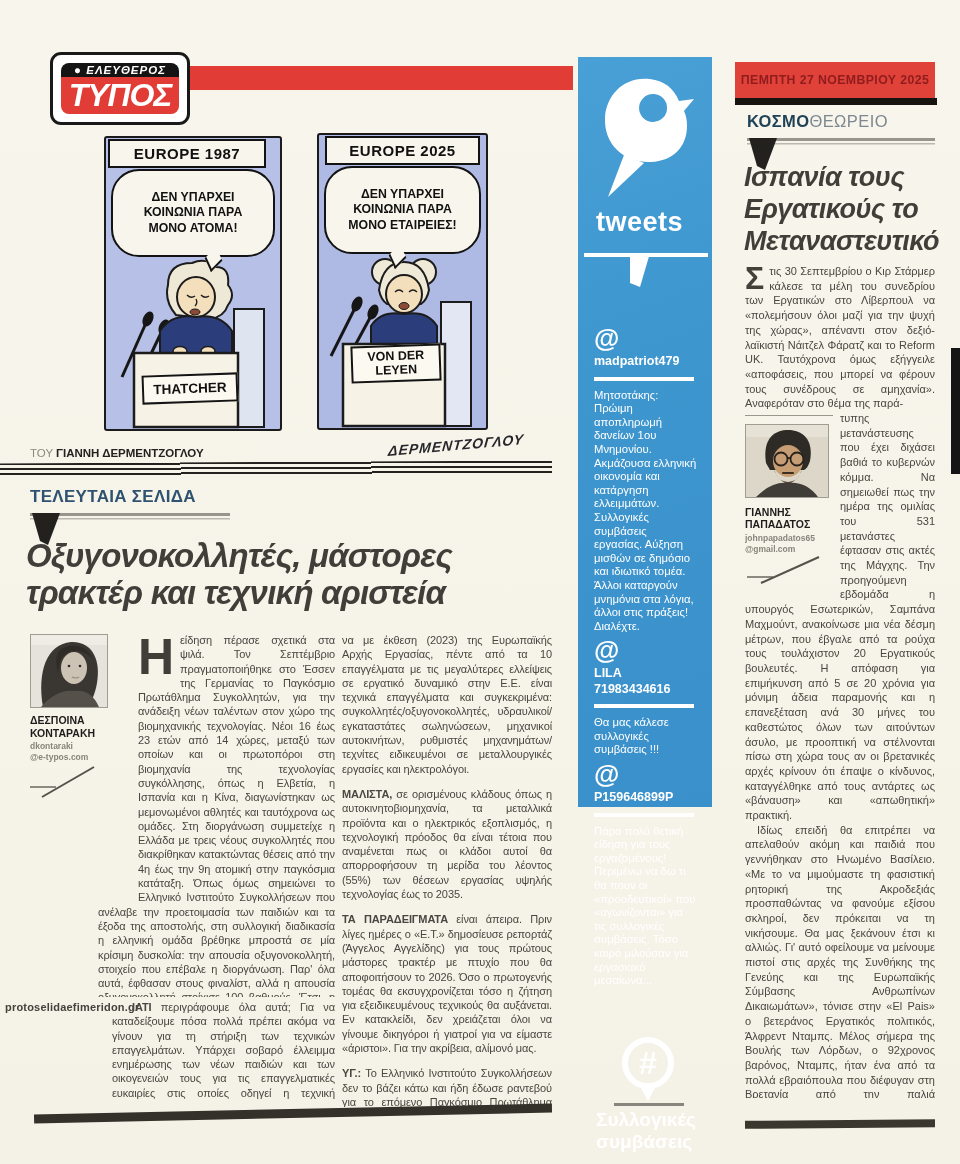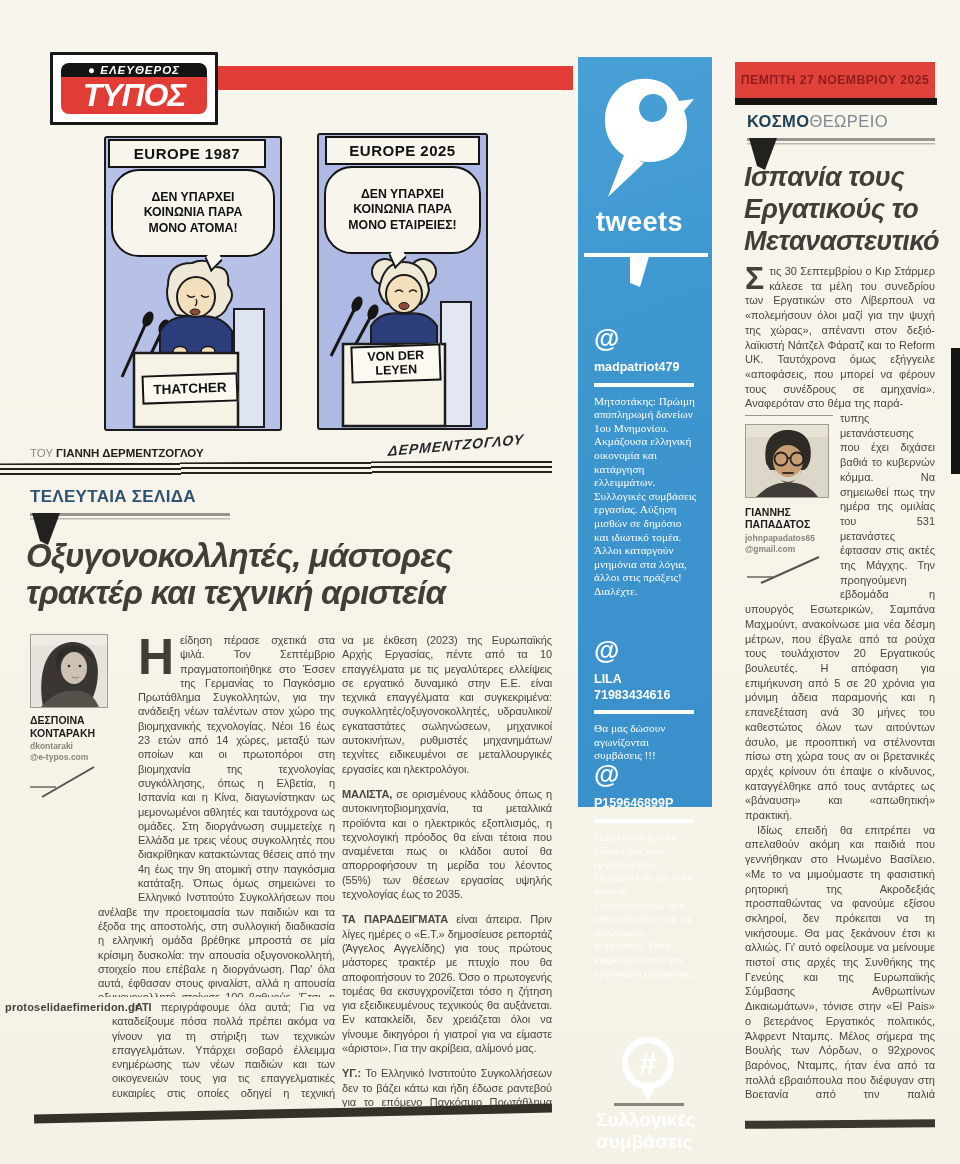--- a/index.html
+++ b/index.html
@@ -1,21 +1,21 @@
 <!DOCTYPE html>
 <html><head>
 <meta charset="utf-8">
 <style>
   html,body{margin:0;padding:0;background:#e8e5dc;}
   .page{position:relative;width:960px;height:1164px;background:linear-gradient(180deg,#f8f5ec 0%,#f6f3e9 60%,#f4f1e6 100%);
         overflow:hidden;font-family:"Liberation Sans","DejaVu Sans",sans-serif;color:#3d3b36;}
   .abs{position:absolute;}
   
   .red-band{left:60px;top:66px;width:513px;height:24px;background:#e13c35;}
-  .logo{left:50px;top:52px;width:168px;height:73px;background:#fff;border:3px solid #191919;border-radius:1px;padding:8px;box-sizing:border-box;}
+  .logo{left:50px;top:52px;width:140px;height:73px;background:#fff;border:3px solid #191919;border-radius:11px;padding:8px;box-sizing:border-box;}
   .logo-in{height:100%;border-radius:8px;overflow:hidden;display:flex;flex-direction:column;}
   .logo-top{background:#141414;color:#fff;height:21px;display:flex;align-items:center;justify-content:center;
             font-size:11.5px;font-weight:bold;font-style:italic;letter-spacing:1px;}
   .logo-main{flex:1;background:#e13c35;color:#fff;display:flex;align-items:center;justify-content:center;
              font-size:32px;font-weight:bold;font-style:italic;letter-spacing:-1px;}
   
   .panel{border:2.5px solid #1b1b1b;background:#b7c0e6;border-radius:3px;}
   #panel1{left:104px;top:136px;width:174px;height:291px;}
   #panel2{left:317px;top:133px;width:167px;height:293px;background:#aeb9e4;}
   .ptitle{position:absolute;top:1px;height:25px;background:#f8f5ec;border:2px solid #131313;display:flex;align-items:center;
@@ -53,23 +53,23 @@
   .colA2{left:112px;top:1000px;width:223px;height:100px;overflow:hidden;text-indent:20px;}
   .colB{left:342px;top:633px;width:210px;height:474px;overflow:hidden;}
   .colB p{margin:0 0 11px 0;}
   .lead{font-weight:bold;}
   .bar-left{left:34px;top:1109px;width:518px;height:9px;background:#33312a;transform:rotate(-1.2deg);}
   
   .tweets{left:578px;top:57px;width:134px;height:750px;background:linear-gradient(160deg,#48a0d6 0%,#3e96cf 40%,#3a90ca 100%);}
   .tw-label{left:18px;top:150px;font-size:27px;font-weight:bold;color:#fff;letter-spacing:.5px;}
   .tw{position:absolute;left:16px;width:104px;color:#fff;}
   .tw-at{font-size:26px;font-weight:bold;line-height:1;}
-  .tw-handle{font-size:12.5px;font-weight:bold;margin-top:9px;white-space:pre-line;line-height:1.25;}
+  .tw-handle{font-size:12.5px;font-weight:bold;margin-top:3px;white-space:pre-line;line-height:1.25;}
   .tw-rule{width:100px;height:4px;background:#fff;margin:7px 0 8px;}
-  .tw-text{font-size:11.3px;line-height:13.6px;font-family:Liberation Serif, serif;}
+  .tw-text{font-size:11.3px;line-height:13.6px;}
   .tag-label{left:18px;top:1052px;font-size:19px;font-weight:bold;color:#fff;line-height:1.18;white-space:pre-line;}
   
   .datebar{left:735px;top:62px;width:200px;height:36px;background:#e04139;display:flex;align-items:center;justify-content:center;
            color:#8f1d1d;font-weight:bold;font-size:12.3px;letter-spacing:.4px;text-align:right;}
   .datestrip{left:735px;top:98px;width:202px;height:7px;background:#17140f;}
   .sec2{left:747px;top:112px;font-size:16.5px;letter-spacing:.4px;}
   .sec2 .b1{font-weight:bold;color:#1f4257;}
   .sec2 .b2{color:#7c8890;}
   .ktitle{left:744px;top:162px;font-size:27px;font-weight:bold;font-style:italic;line-height:1.18;color:#403e39;letter-spacing:-.5px;white-space:pre-line;}
   .ktbody{left:745px;top:264px;width:190px;height:834px;overflow:hidden;font-size:11px;line-height:14.7px;text-align:justify;color:#4a4641;}
@@ -213,21 +213,21 @@
       <div class="tw-at">@</div>
       <div class="tw-handle">madpatriot479</div>
       <div class="tw-rule"></div>
       <div class="tw-text">Μητσοτάκης: Πρώιμη αποπληρωμή δανείων 1ου Μνημονίου. Ακμάζουσα ελληνική οικονομία και κατάργηση ελλειμμάτων. Συλλογικές συμβάσεις εργασίας. Αύξηση μισθών σε δημόσιο και ιδιωτικό τομέα. Άλλοι καταργούν μνημόνια στα λόγια, άλλοι στις πράξεις! Διαλέχτε.</div>
     </div>
     <div class="tw" style="top:580px;">
       <div class="tw-at">@</div>
       <div class="tw-handle">LILA
 71983434616</div>
       <div class="tw-rule"></div>
-      <div class="tw-text">Θα μας δώσουν αγωνίζονται συμβάσεις !!!</div>
+      <div class="tw-text">Θα μας κάλεσε συλλογικές συμβάσεις !!!</div>
     </div>
     <div class="tw" style="top:704px;">
       <div class="tw-at">@</div>
       <div class="tw-handle">P159646899P</div>
       <div class="tw-rule"></div>
       <div class="tw-text">Πάρα πολύ θετική είδηση για τους εργαζομένους! Περιμένω να δω τι θα πουν οι «προοδευτικοί» που «αγωνίζονται» για τις συλλογικές συμβάσεις. Τόσο καιρό μιλούσαν για εργασιακό μεσαίωνα...</div>
     </div>
 
     <svg class="abs" style="left:36px;top:978px;" width="70" height="76" viewBox="0 0 70 76">
       <circle cx="34" cy="28" r="23" fill="none" stroke="#fff" stroke-width="6"></circle>

